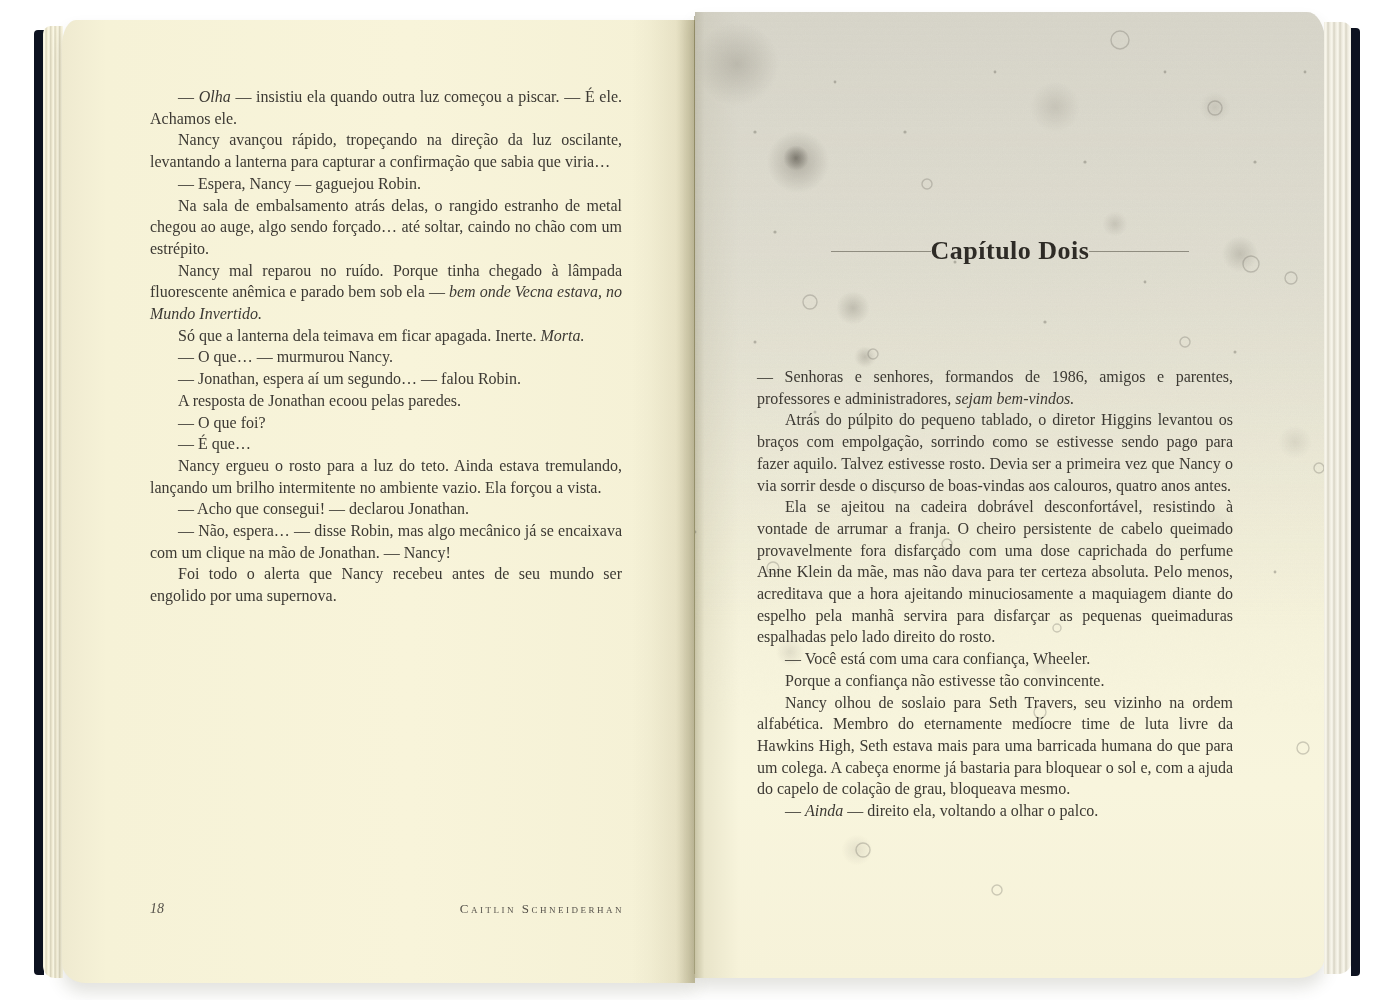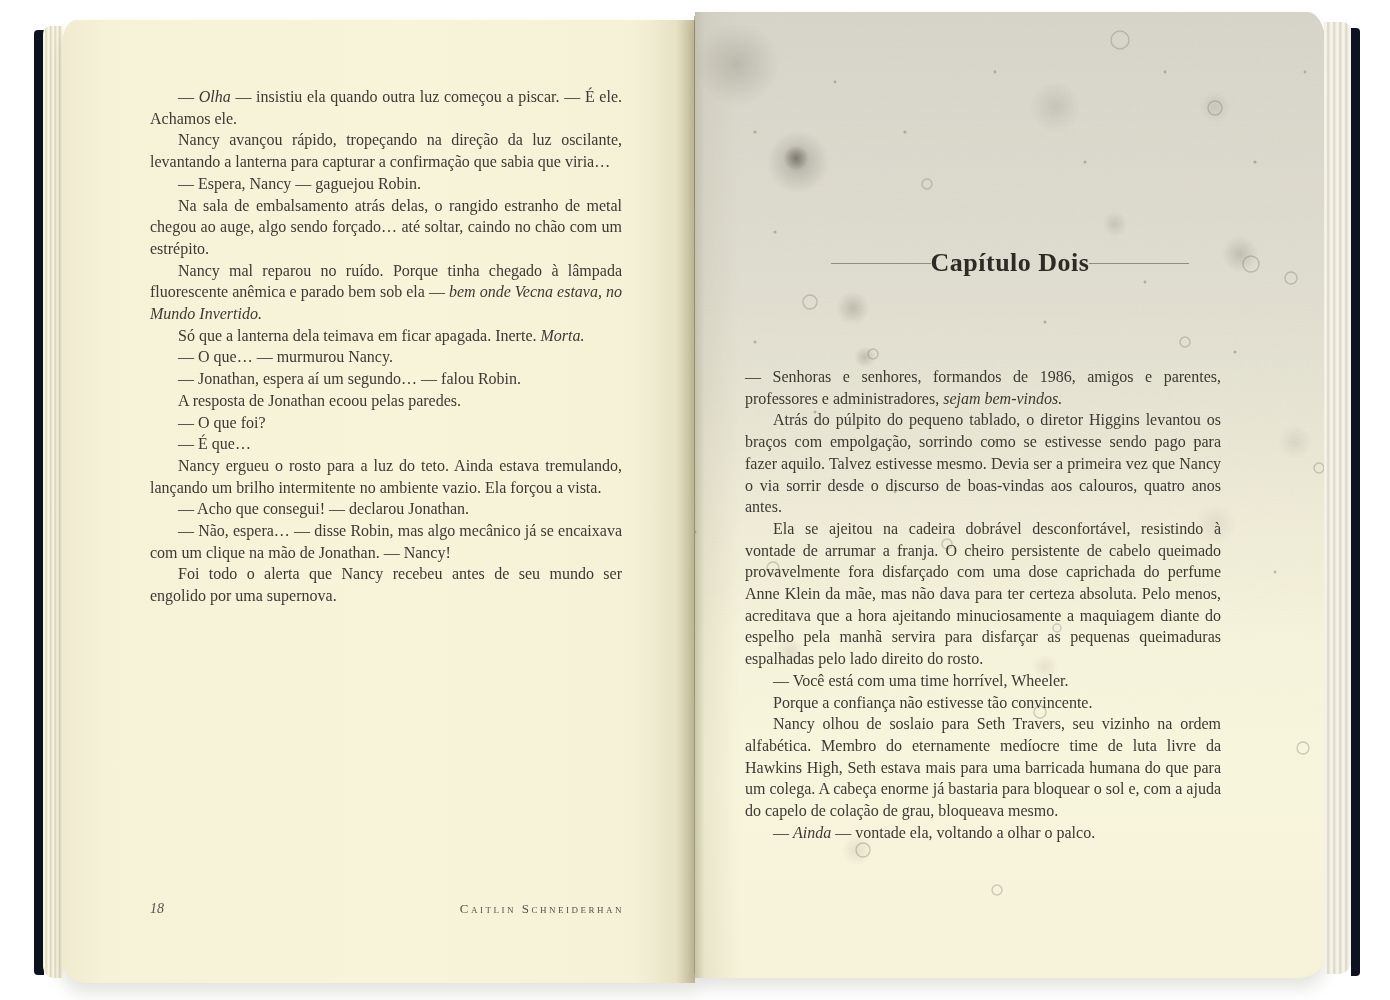--- a/index.html
+++ b/index.html
@@ -58,26 +58,26 @@
     radial-gradient(circle 30px at 520px 512px, rgba(150,146,134,.16), transparent 70%),
     linear-gradient(to bottom, rgba(198,196,186,.50), rgba(198,196,186,.34) 28%, rgba(200,198,188,.16) 46%, rgba(200,198,188,0) 64%);}
   .rings{position:absolute;left:0;top:0;pointer-events:none;}
   .speckle{position:absolute;inset:0;pointer-events:none;filter:url(#speckleF);opacity:.16;
      -webkit-mask-image:linear-gradient(to bottom,#000 0%,#000 40%,transparent 75%);
      mask-image:linear-gradient(to bottom,#000 0%,#000 40%,transparent 75%);border-radius:inherit;}
   
   .text-block{position:absolute;color:var(--ink);font-size:16px;line-height:21.7px;
      text-align:justify;hyphens:auto;-webkit-hyphens:auto;}
   .text-left{left:88px;top:66px;width:472px;}
-  .text-right{left:50px;top:354px;width:476px;}
+  .text-right{left:62px;top:354px;width:476px;}
   .para{margin:0;text-indent:28px;}
   .para.no-indent{text-indent:0;}
   .it{font-style:italic;}
   
-  .chapter-head{position:absolute;left:0;top:236px;width:100%;display:flex;align-items:center;
+  .chapter-head{position:absolute;left:0;top:224px;width:100%;display:flex;align-items:center;
      justify-content:center;}
   .chapter-rule{width:100px;height:1px;background:var(--rule);}
   .chapter-title{font-size:26px;font-weight:bold;color:#2e2b26;letter-spacing:.5px;white-space:nowrap;}
   
   .footer{position:absolute;left:88px;top:881px;width:474px;display:flex;justify-content:space-between;
      align-items:baseline;color:var(--footer-ink);}
   .page-num{font-style:italic;font-size:14px;}
   .running-author{font-variant:small-caps;letter-spacing:2.5px;font-size:13px;}
 </style>
 </head>
@@ -166,25 +166,25 @@
           <circle cx="580" cy="560" r="1.4"></circle>
       </g>
     </svg>
     <div class="chapter-head">
       <span class="chapter-rule"></span>
       <span class="chapter-title">Capítulo Dois</span>
       <span class="chapter-rule"></span>
     </div>
     <div class="text-block text-right" id="right-paras">
         <p class="para no-indent"><span>— Senhoras e senhores, formandos de 1986, amigos e parentes, professores e administradores, </span><span class="it">sejam bem-vindos.</span></p>
-        <p class="para"><span>Atrás do púlpito do pequeno tablado, o diretor Higgins levantou os braços com empolgação, sorrindo como se estivesse sendo pago para fazer aquilo. Talvez estivesse mesmo. Devia ser a primeira vez que Nancy o via sorrir desde o discurso de boas-vindas aos calouros, quatro anos antes.</span></p>
+        <p class="para"><span>Atrás do púlpito do pequeno tablado, o diretor Higgins levantou os braços com empolgação, sorrindo como se estivesse sendo pago para fazer aquilo. Talvez estivesse rosto. Devia ser a primeira vez que Nancy o via sorrir desde o discurso de boas-vindas aos calouros, quatro anos antes.</span></p>
         <p class="para"><span>Ela se ajeitou na cadeira dobrável desconfortável, resistindo à vontade de arrumar a franja. O cheiro persistente de cabelo queimado provavelmente fora disfarçado com uma dose caprichada do perfume Anne Klein da mãe, mas não dava para ter certeza absoluta. Pelo menos, acreditava que a hora ajeitando minuciosamente a maquiagem diante do espelho pela manhã servira para disfarçar as pequenas queimaduras espalhadas pelo lado direito do rosto.</span></p>
-        <p class="para"><span>— Você está com uma time horrível, Wheeler.</span></p>
+        <p class="para"><span>— Você está com uma cara confiança, Wheeler.</span></p>
         <p class="para"><span>Porque a confiança não estivesse tão convincente.</span></p>
         <p class="para"><span>Nancy olhou de soslaio para Seth Travers, seu vizinho na ordem alfabética. Membro do eternamente medíocre time de luta livre da Hawkins High, Seth estava mais para uma barricada humana do que para um colega. A cabeça enorme já bastaria para bloquear o sol e, com a ajuda do capelo de colação de grau, bloqueava mesmo.</span></p>
-        <p class="para"><span>— </span><span class="it">Ainda</span><span> — vontade ela, voltando a olhar o palco.</span></p>
+        <p class="para"><span>— </span><span class="it">Ainda</span><span> — direito ela, voltando a olhar o palco.</span></p>
       </div>
   </div>
 
   <div class="edges-right"></div>
   <div class="cover-right"></div>
 
 </div>
 
 </body></html>

